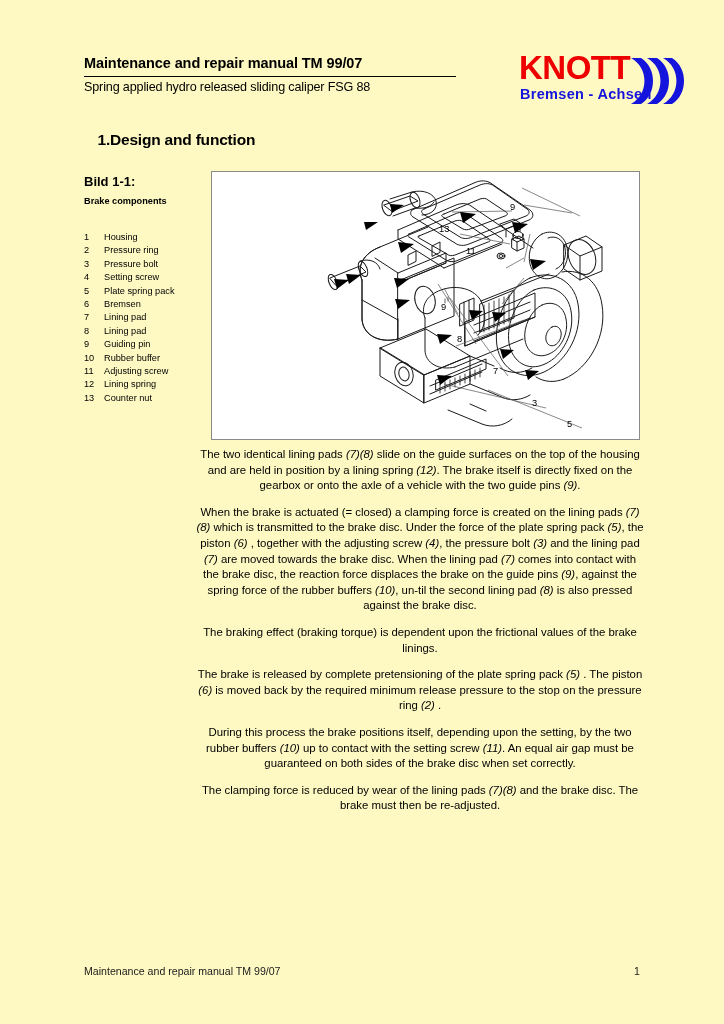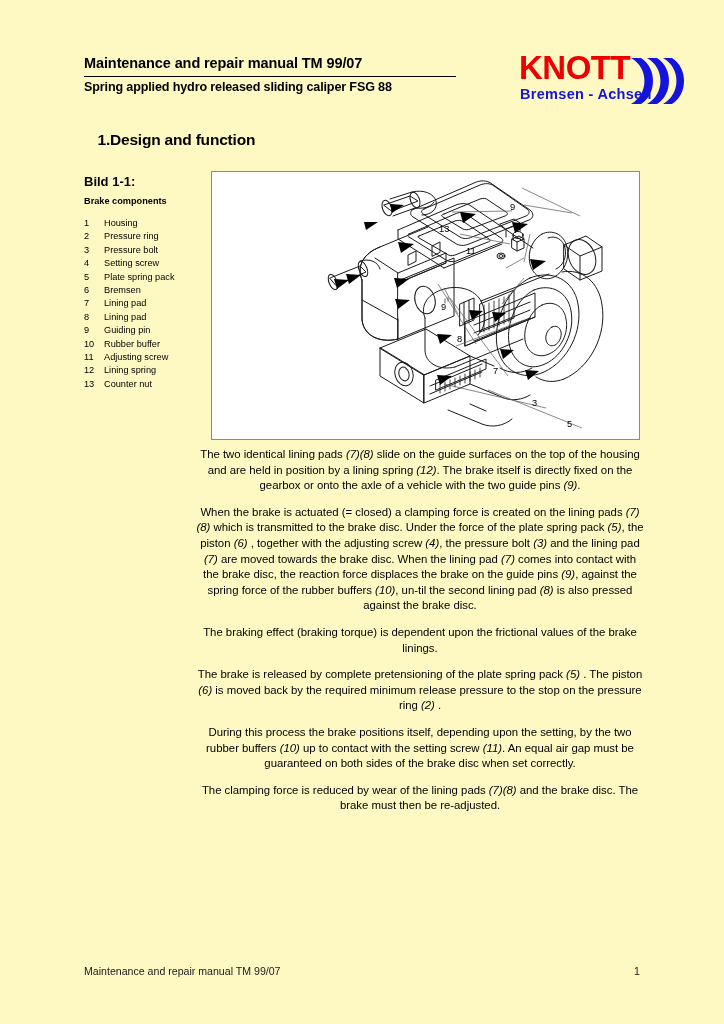--- a/index.html
+++ b/index.html
@@ -44,21 +44,21 @@
     white-space: nowrap;
   }
   .header-rule {
     border: none;
     border-top: 1.3px solid #000;
     margin: 3px 0 2px 0;
     width: 372px;
   }
   .doc-subtitle {
     font-size: 12.6px;
-    font-weight: bold;
+    font-weight: normal;
     letter-spacing: -0.15px;
     line-height: 17px;
     white-space: nowrap;
   }
 
   
   .logo {
     position: absolute;
     left: 391px;
     top: -3px;
@@ -118,21 +118,21 @@
   .bild-label {
     font-size: 13px;
     font-weight: bold;
     line-height: 13px;
     margin-bottom: 7px;
   }
   .bild-title {
     font-size: 9.2px;
     font-weight: bold;
     line-height: 13px;
-    margin-bottom: 9px;
+    margin-bottom: 23px;
   }
   .parts-list { font-size: 9.2px; line-height: 13.4px; }
   .part-row { display: flex; }
   .part-num { width: 20px; flex: 0 0 20px; }
   .part-name { flex: 1 1 auto; }
 
   
   .figure-box {
     position: absolute;
     left: 211px;

